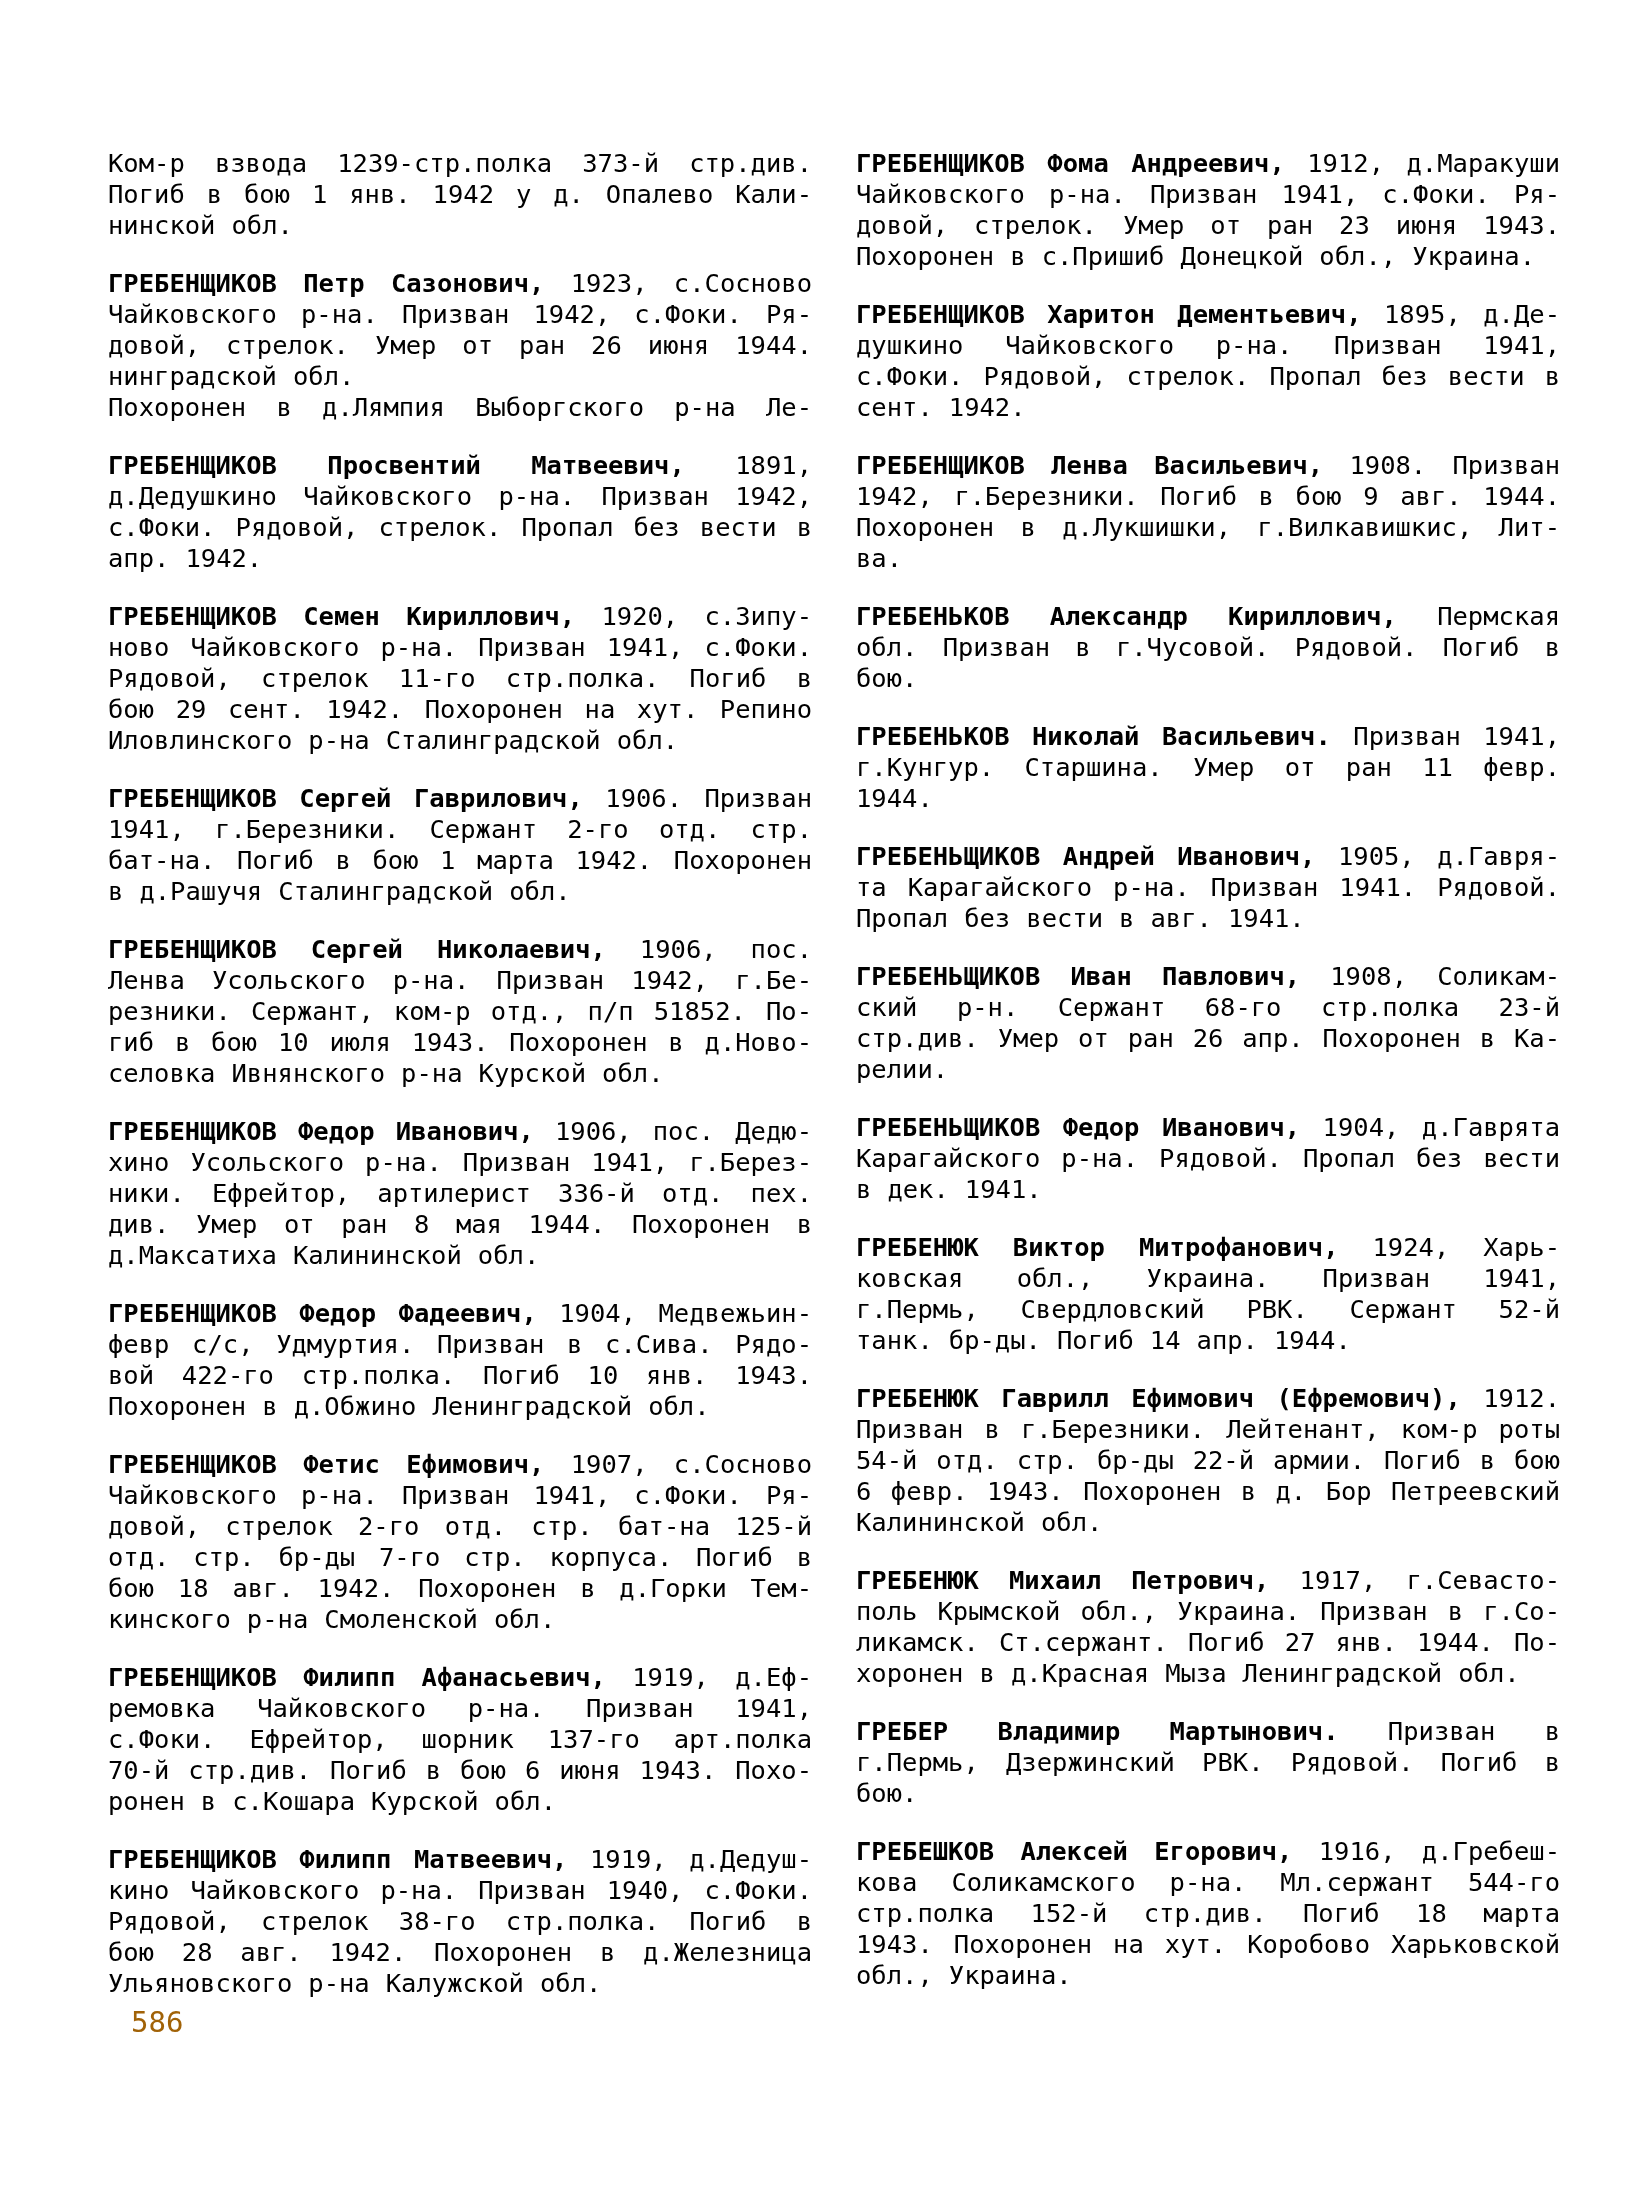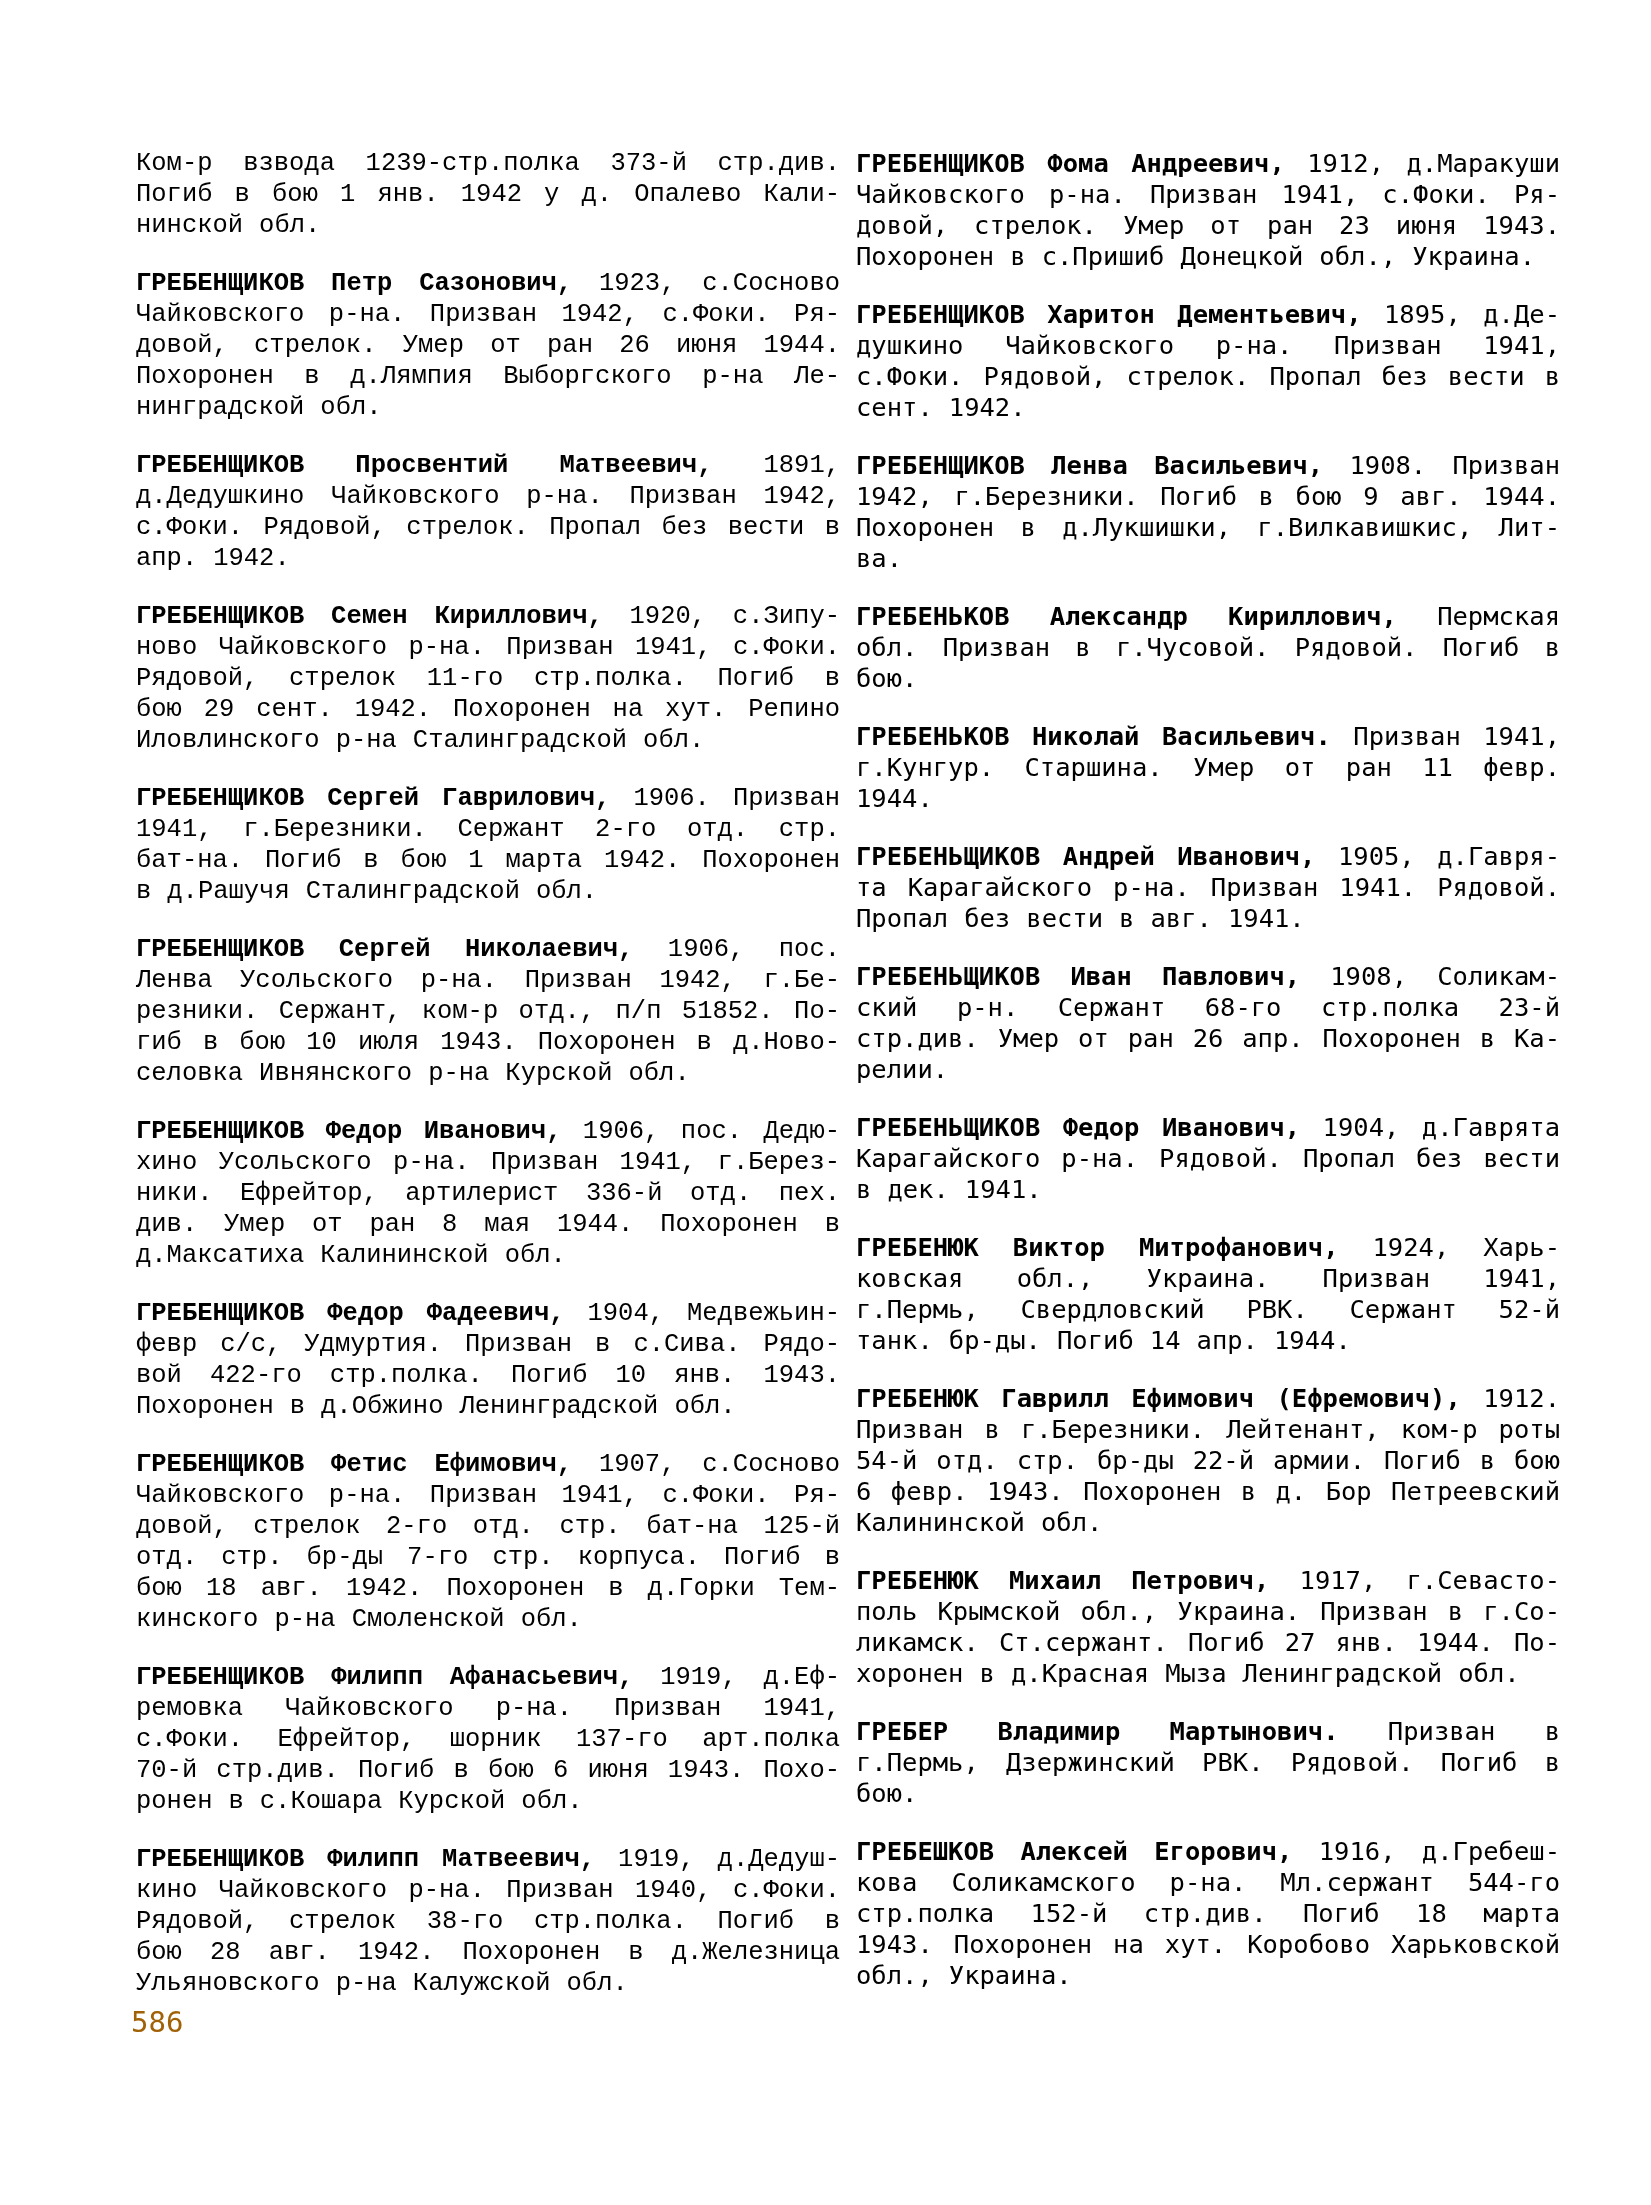--- a/index.html
+++ b/index.html
@@ -13,21 +13,21 @@
     height: 2205px;
     background: #ffffff;
     color: #000000;
     font-family: "DejaVu Sans Mono", "Liberation Mono", monospace;
     overflow: hidden;
   }
   .col {
     position: absolute;
     top: 148px;
   }
-  .col-left  { left: 136px;  width: 704px; font-family: Liberation Mono, monospace; }
+  .col-left  { left: 108px;  width: 704px; }
   .col-right { left: 856px; width: 704px; }
   .entry { margin: 0 0 27px 0; }
   .entry:last-child { margin-bottom: 0; }
   .line {
     font-size: 25.5px;
     line-height: 31px;
     letter-spacing: 0px;
     text-align: justify;
     text-align-last: justify;
     white-space: normal;
@@ -55,22 +55,22 @@
   <div class="col col-left">
       <div class="entry">
         <div class="line">Ком-р взвода 1239-стр.полка 373-й стр.див.</div>
         <div class="line">Погиб в бою 1 янв. 1942 у д. Опалево Кали-</div>
         <div class="line last">нинской обл.</div>
       </div>
       <div class="entry">
         <div class="line"><span class="surname">ГРЕБЕНЩИКОВ Петр Сазонович,</span> 1923, с.Сосново</div>
         <div class="line">Чайковского р-на. Призван 1942, с.Фоки. Ря-</div>
         <div class="line">довой, стрелок. Умер от ран 26 июня 1944.</div>
+        <div class="line last">нинградской обл.</div>
         <div class="line">Похоронен в д.Лямпия Выборгского р-на Ле-</div>
-        <div class="line last">нинградской обл.</div>
       </div>
       <div class="entry">
         <div class="line"><span class="surname">ГРЕБЕНЩИКОВ Просвентий Матвеевич,</span> 1891,</div>
         <div class="line">д.Дедушкино Чайковского р-на. Призван 1942,</div>
         <div class="line">с.Фоки. Рядовой, стрелок. Пропал без вести в</div>
         <div class="line last">апр. 1942.</div>
       </div>
       <div class="entry">
         <div class="line"><span class="surname">ГРЕБЕНЩИКОВ Семен Кириллович,</span> 1920, с.Зипу-</div>
         <div class="line">ново Чайковского р-на. Призван 1941, с.Фоки.</div>

